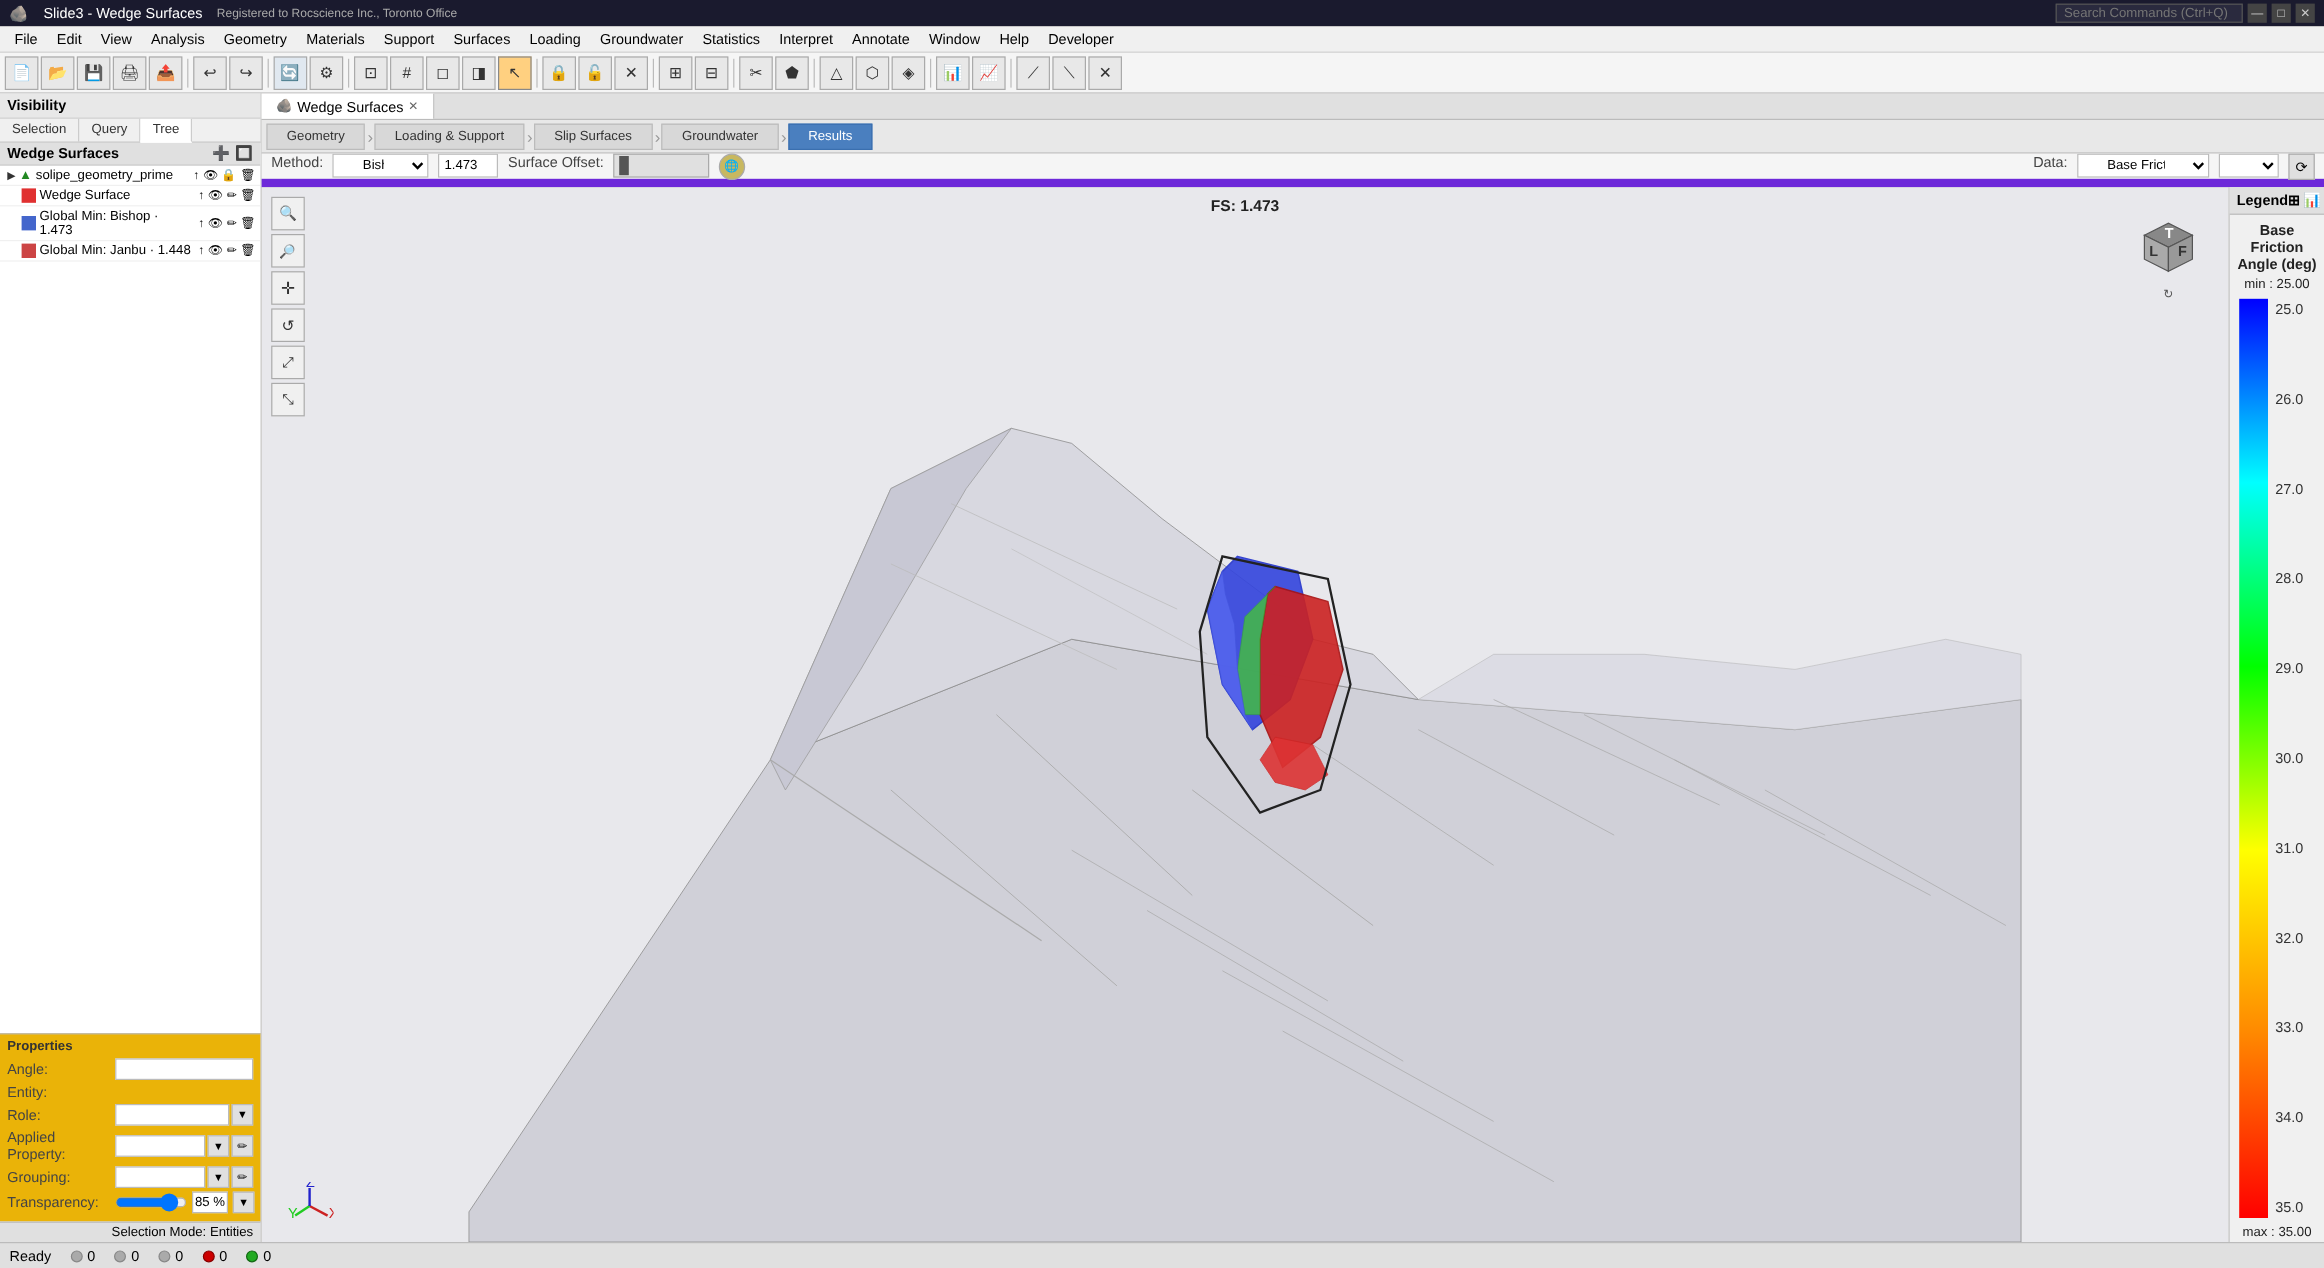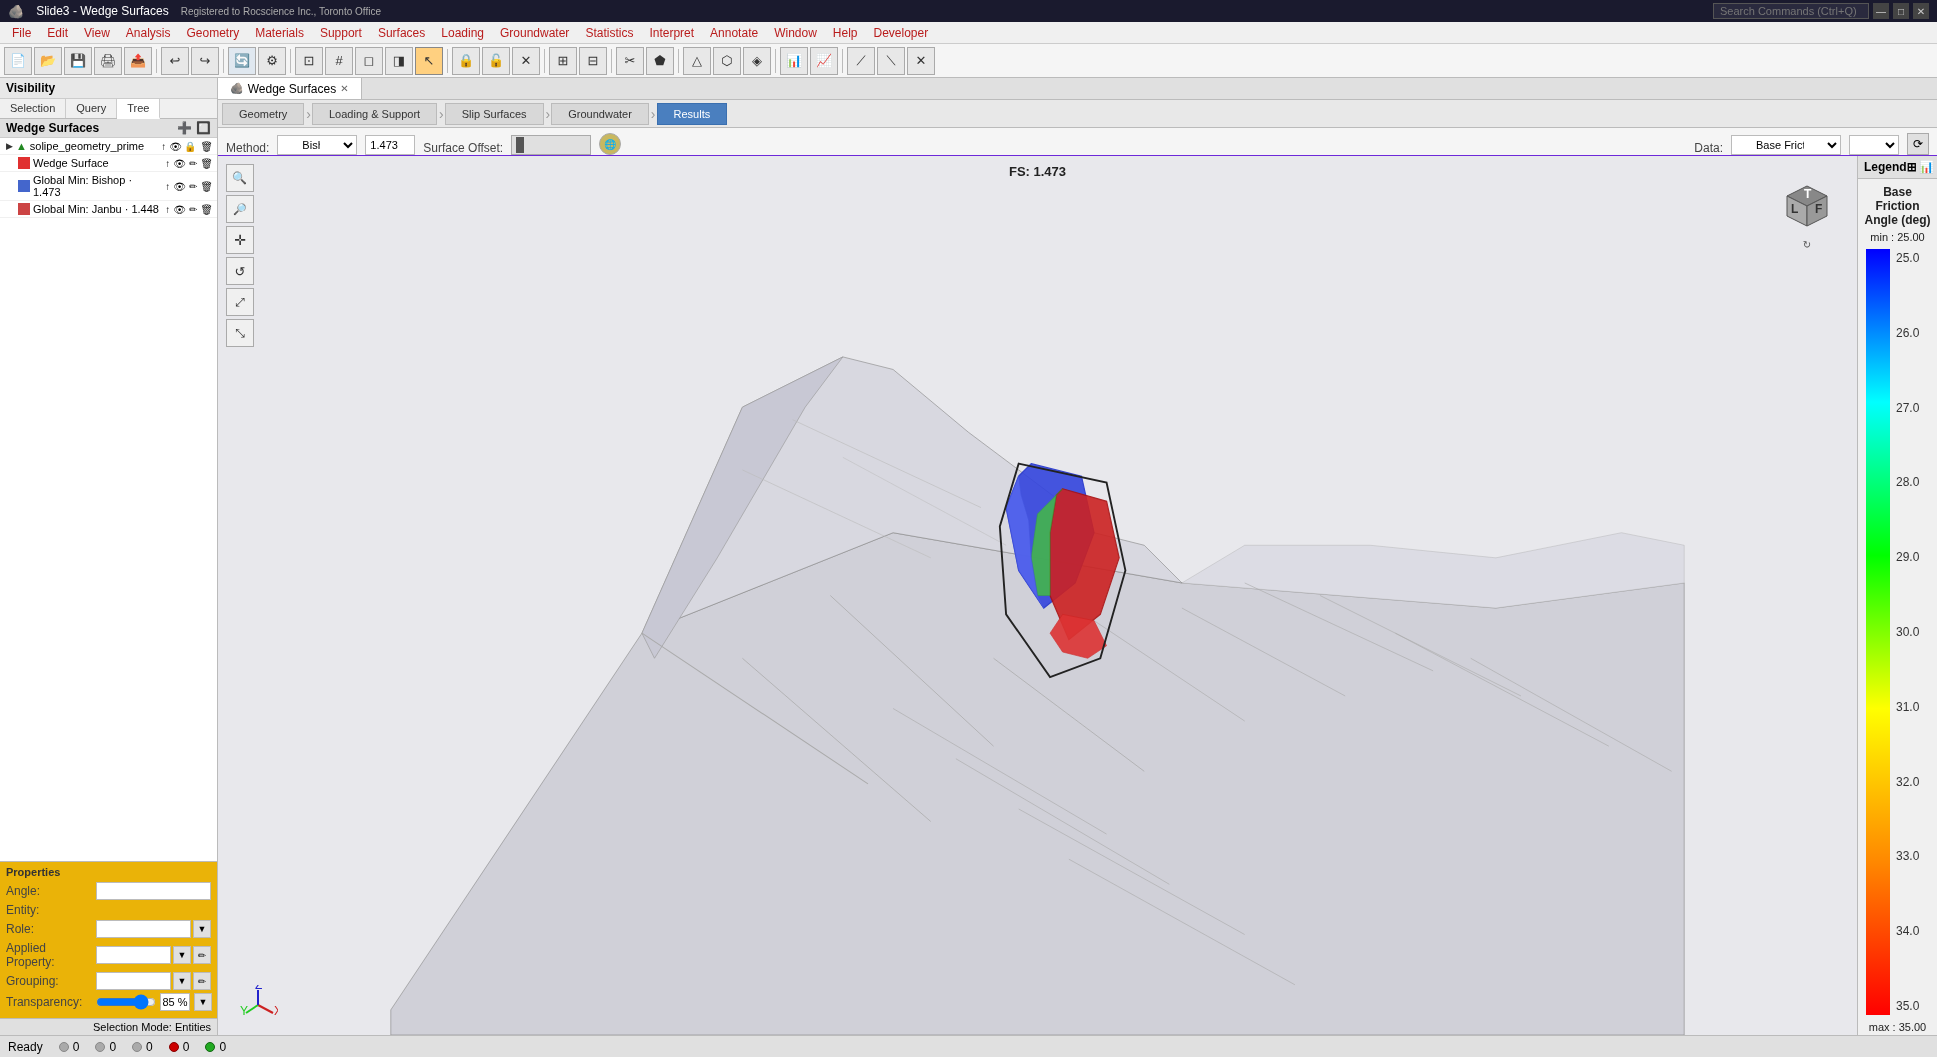--- a/index.html
+++ b/index.html
@@ -27,21 +27,21 @@
       background: #f0f0f0;
       display: flex;
       align-items: center;
       border-bottom: 1px solid #ccc;
       padding: 0 4px;
     }
     .menu-item {
       padding: 2px 8px;
       cursor: pointer;
       font-size: 12px;
-      color: #b91c1c;
+      color: #000000;
     }
     
     
     .toolbar {
       height: 34px;
       background: #f5f5f5;
       display: flex;
       align-items: center;
       border-bottom: 1px solid #bbb;
       padding: 0 4px;
@@ -231,22 +231,22 @@
       color: #999;
       font-size: 14px;
       margin: 0 2px;
     }
     
     
     .options-bar {
       height: 28px;
       background: #f5f5f5;
       display: flex;
-      align-items: flex-end;
-      border-bottom: 1px solid #6d28d9;
+      align-items: flex-start;
+      border-bottom: 7px solid #6d28d9;
       padding: 0 8px;
       gap: 8px;
       font-size: 11px;
     }
     .options-label { color: #444; }
     .options-select {
       height: 20px;
       border: 1px solid #bbb;
       background: #fff;
       font-size: 11px;

